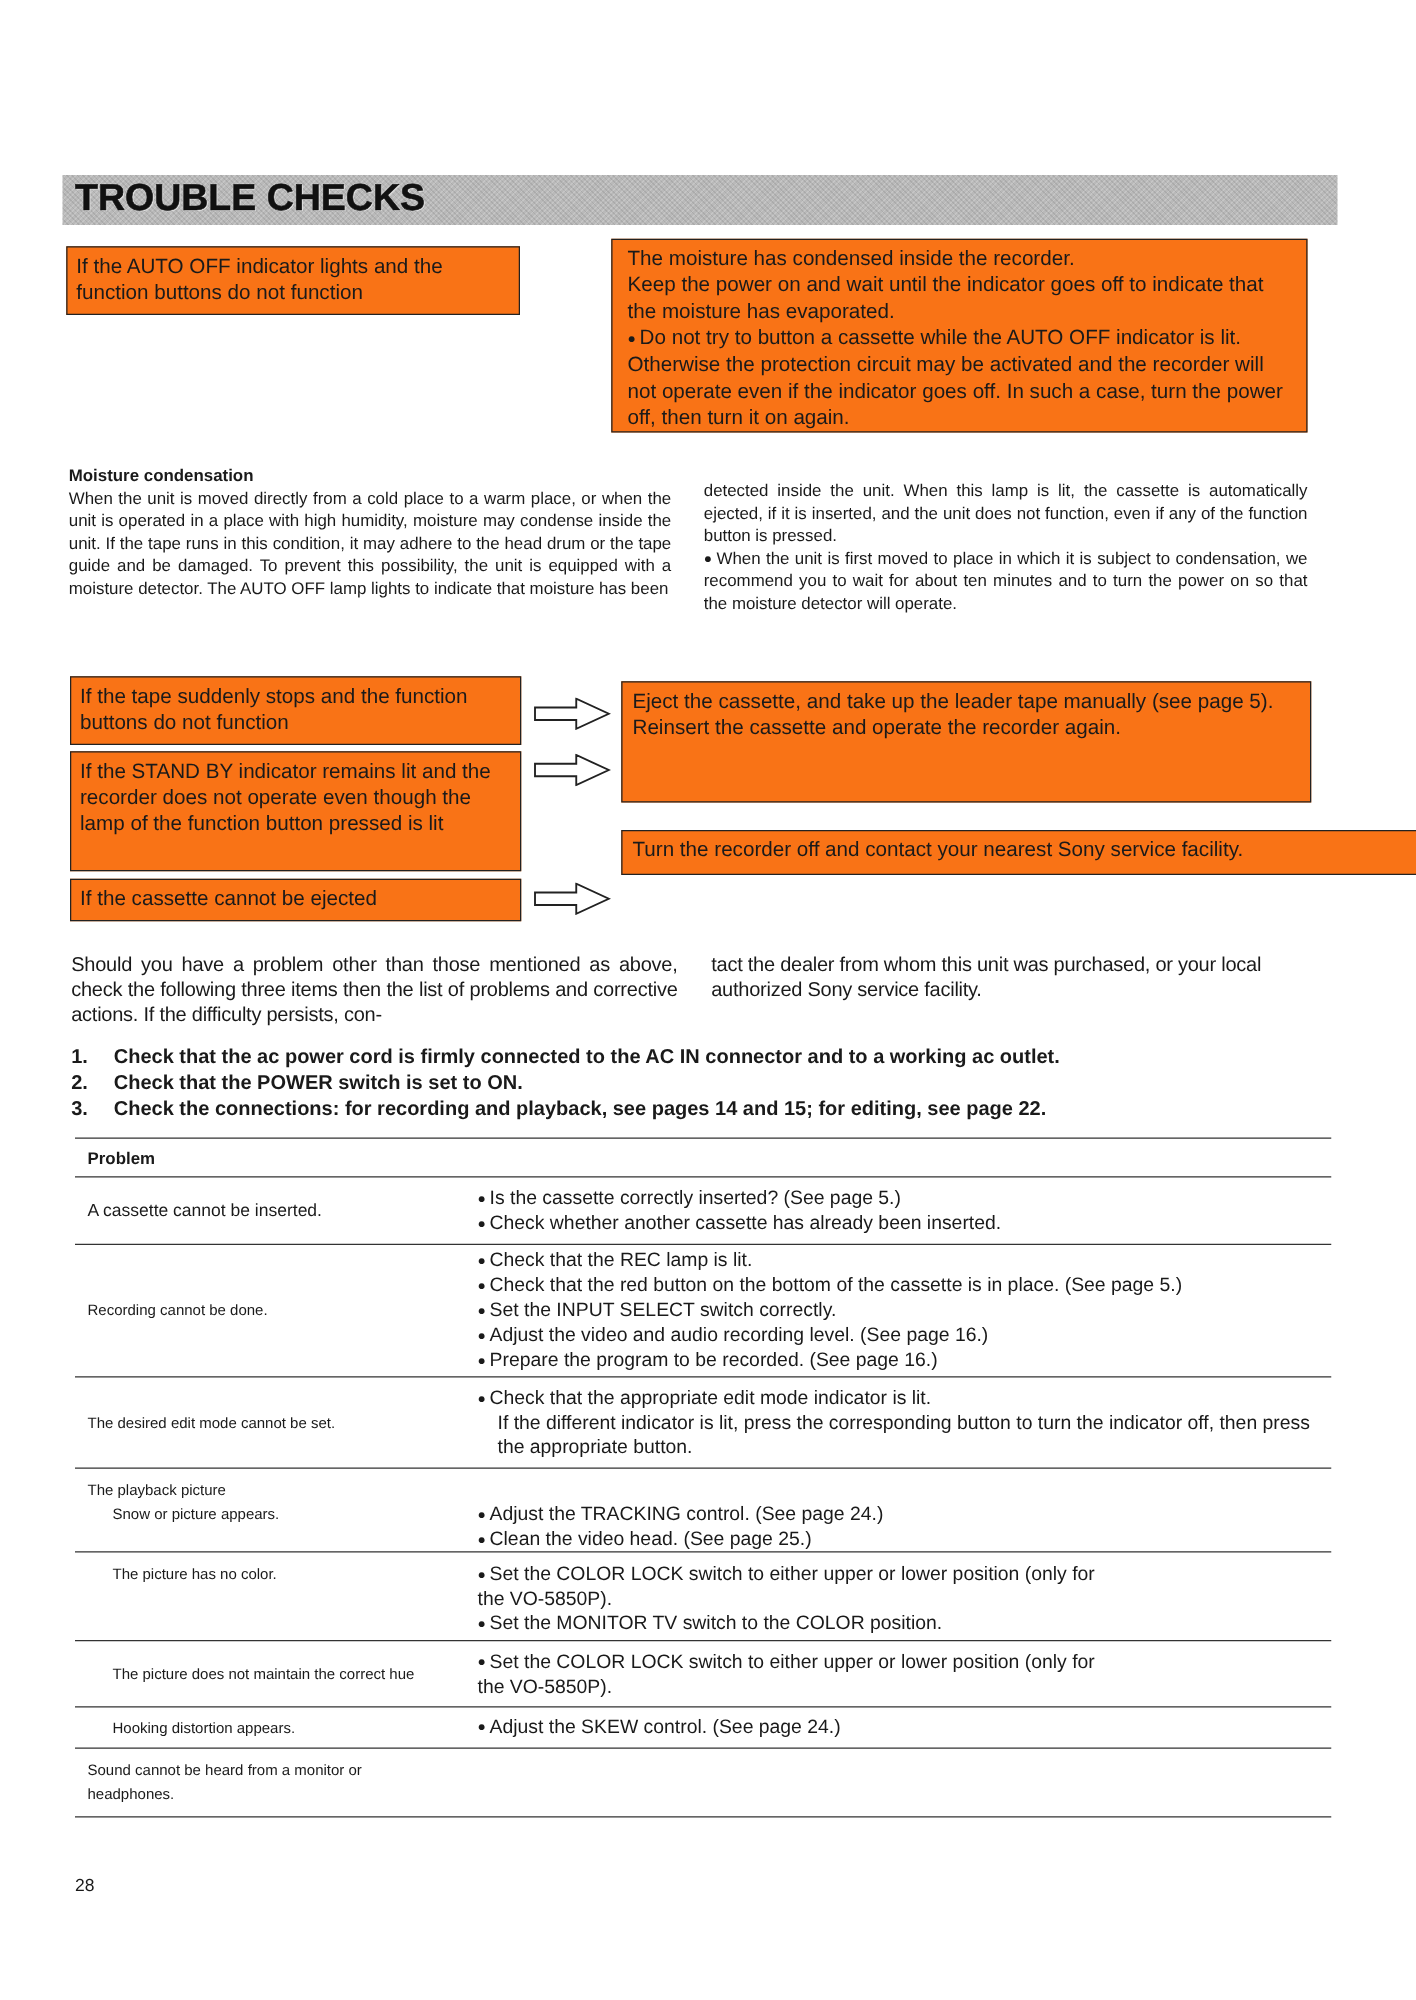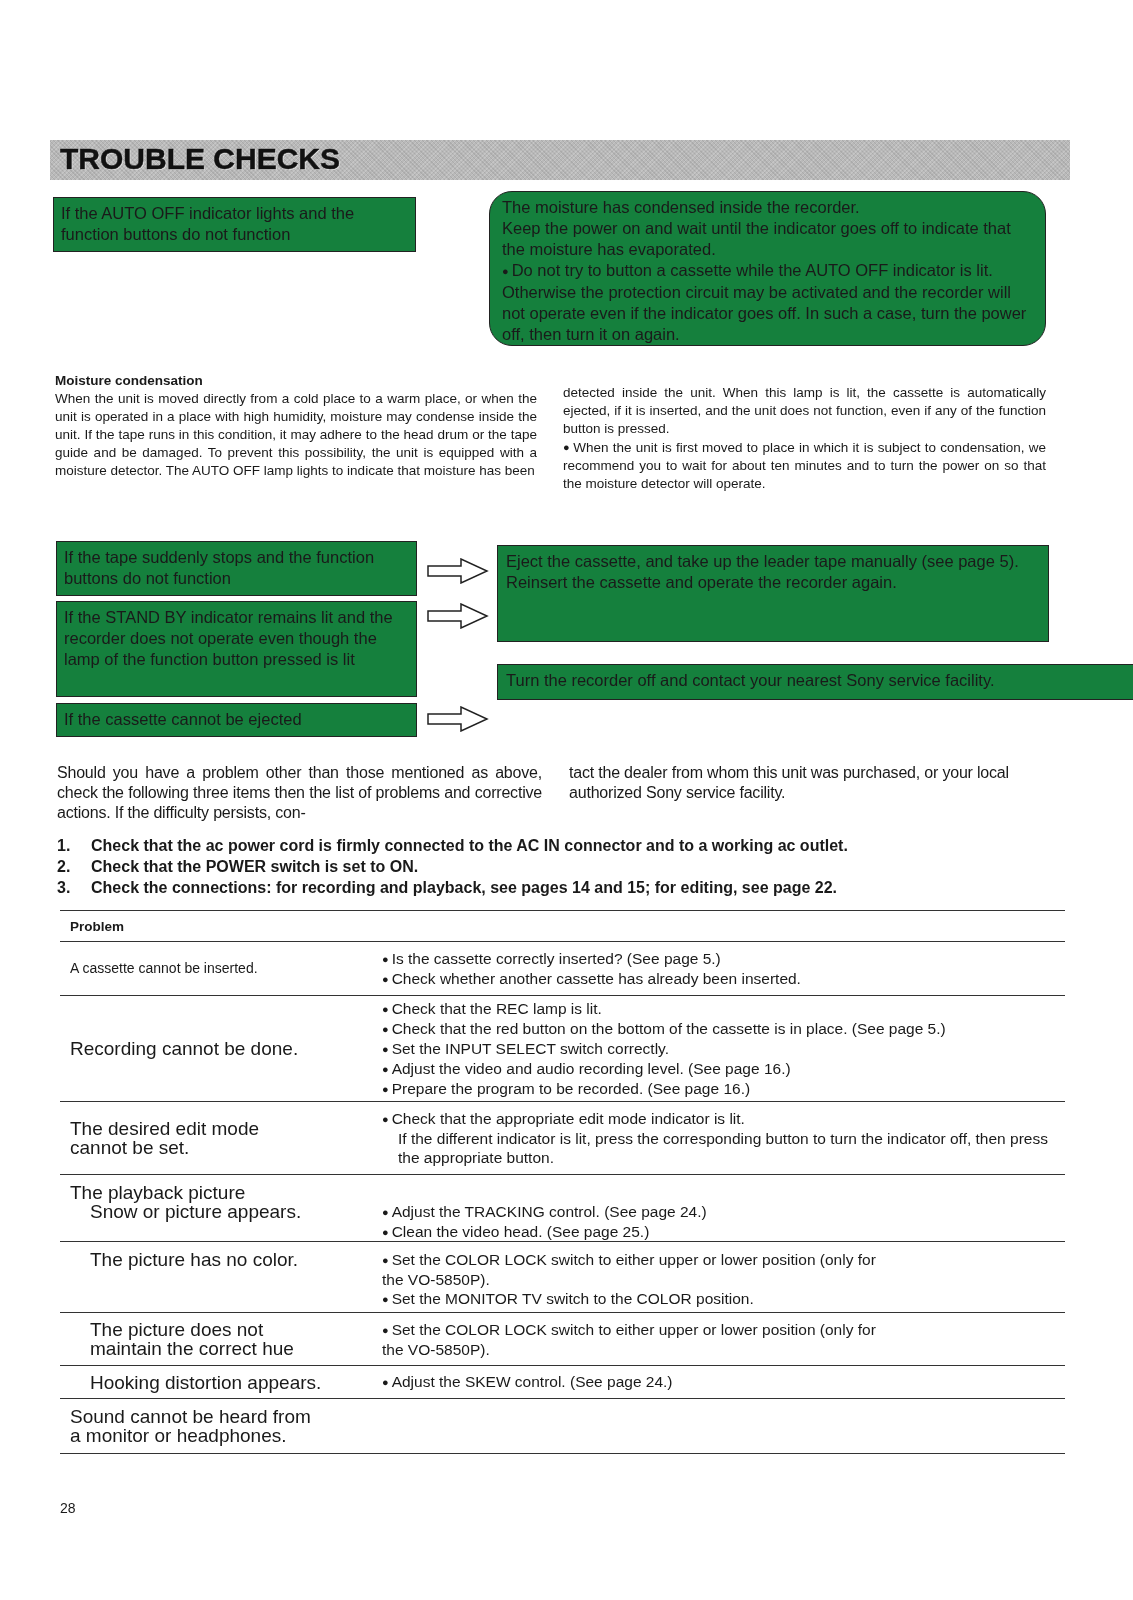--- a/index.html
+++ b/index.html
@@ -21,21 +21,21 @@
     position: absolute; left: 10px; top: 2px;
     font-family: "Liberation Sans", sans-serif; font-weight: bold;
     font-size: 30px; letter-spacing: 0px; color: #111;
     -webkit-text-stroke: 0.5px #111;
     text-shadow: 0 0 1px #fff, 1px 1px 0 #ddd;
   }
 
   .box {
     border: 1.5px solid #222; box-sizing: border-box;
     font-size: 16.5px; line-height: 21px; padding: 6px 8px;
-    background: #15803d;
+    background: #f97316;
   }
   .box p { margin: 0; }
 
   .small-text { font-size: 13.5px; line-height: 18px; }
   .small-text p { margin: 0; text-align: justify; }
   .heading-small { font-weight: bold; font-size: 13.5px; line-height: 18px; }
 
   .arrow { width: 62px; height: 26px; }
 
   .body-cond {
@@ -43,40 +43,40 @@
     letter-spacing: -0.2px;
   }
   .checks { font-weight: bold; font-size: 16px; line-height: 21px; }
   .checks .row { display: flex; }
   .checks .num { width: 34px; }
 
   
   .tbl { left: 60px; top: 910px; width: 1005px; }
   .hr { height: 0; border-top: 1.5px solid #333; }
   .trow { display: flex; align-items: center; box-sizing: border-box; }
-  .cell-problem { width: 322px; font-size: 19px; line-height: 19px; padding-left: 10px; box-sizing: border-box; }
+  .cell-problem { width: 322px; font-size: 12px; line-height: 19px; padding-left: 10px; box-sizing: border-box; }
   .cell-action { flex: 1; font-size: 15.5px; line-height: 19px; }
   .th { font-weight: bold; font-size: 13.5px; }
   .indent { padding-left: 30px; }
   .bullet::before { content: "\25CF"; font-size: 11px; margin-right: 3px; vertical-align: 1px; }
   .cont { padding-left: 16px; }
 
   .page-num { left: 60px; top: 1500px; font-size: 14px; }
 </style>
 </head>
 <body>
 
 <div class="abs banner">
   <span class="banner-title">TROUBLE CHECKS</span>
 </div>
 
 <div class="abs box" style="left:53px; top:197px; width:363px; height:55px; padding:5px 7px;">
   <p>If the AUTO OFF indicator lights and the function buttons do not function</p>
 </div>
-<div class="abs box" style="left:489px; top:191px; width:557px; height:155px; padding:5px 12px 6px 12px; line-height:20.8px;border-radius:23px;">
+<div class="abs box" style="left:489px; top:191px; width:557px; height:155px; padding:5px 12px 6px 12px; line-height:20.8px;">
   <p>The moisture has condensed inside the recorder.</p>
   <p>Keep the power on and wait until the indicator goes off to indicate that the moisture has evaporated.</p>
   <p class="bullet" style="margin-top:1px;">Do not try to button a cassette while the AUTO OFF indicator is lit. Otherwise the protection circuit may be activated and the recorder will not operate even if the indicator goes off. In such a case, turn the power off, then turn it on again.</p>
 </div>
 
 <div class="abs small-text" style="left:55px; top:372px; width:482px;">
   <div class="heading-small">Moisture condensation</div>
   <p>When the unit is moved directly from a cold place to a warm place, or when the unit is operated in a place with high humidity, moisture may condense inside the unit. If the tape runs in this condition, it may adhere to the head drum or the tape guide and be damaged. To prevent this possibility, the unit is equipped with a moisture detector. The AUTO OFF lamp lights to indicate that moisture has been</p>
 </div>
 <div class="abs small-text" style="left:563px; top:384px; width:483px;">

